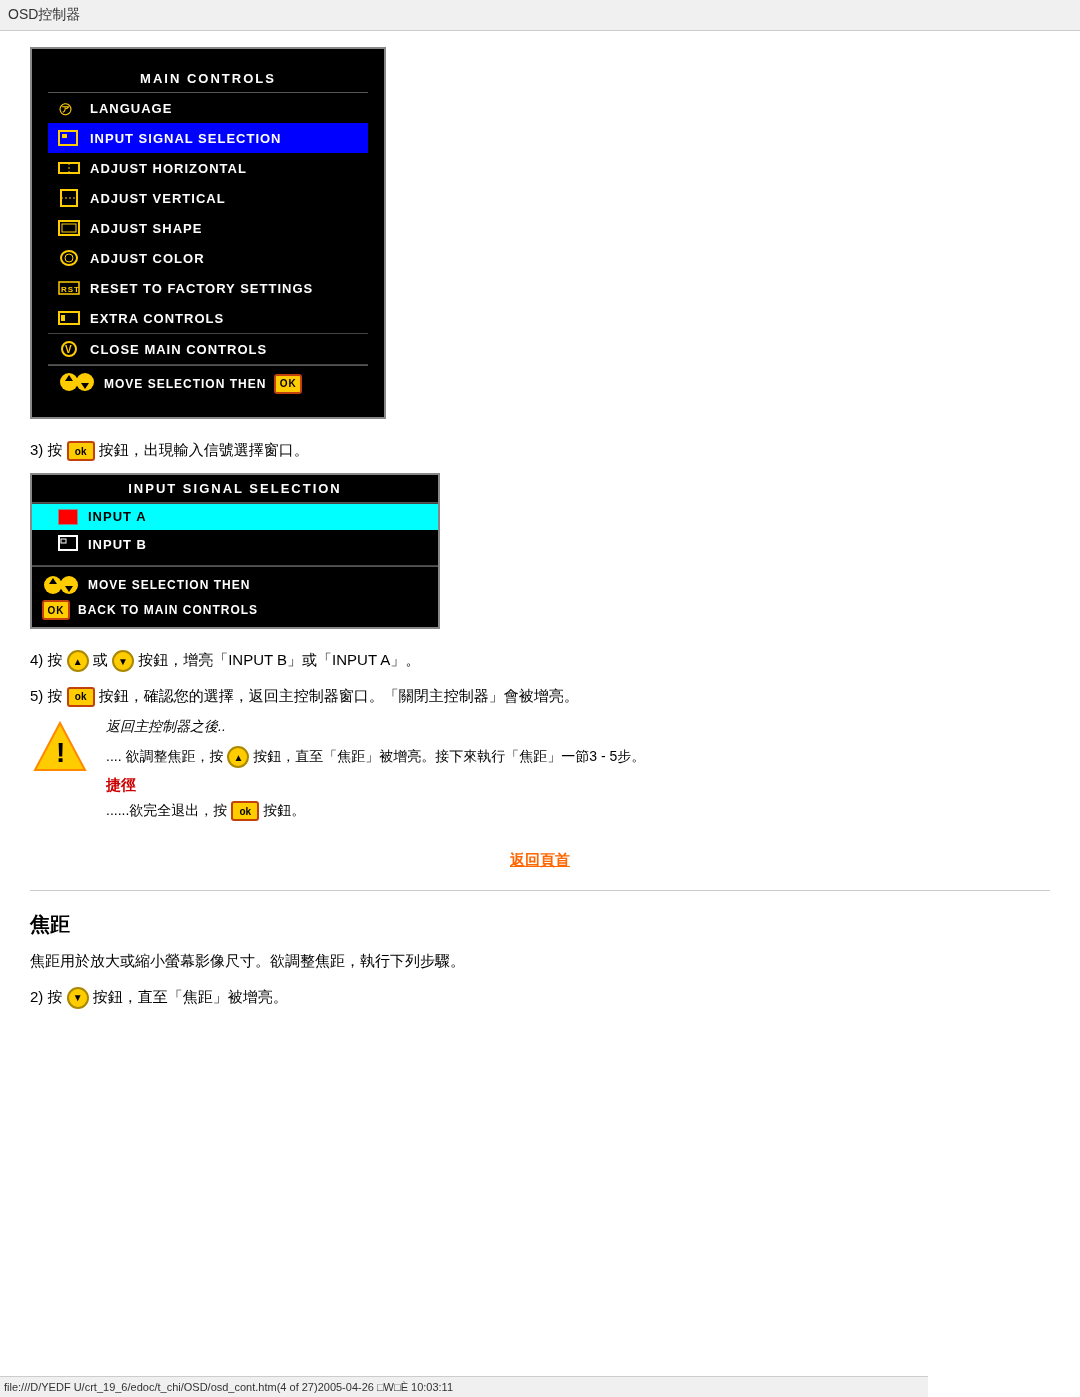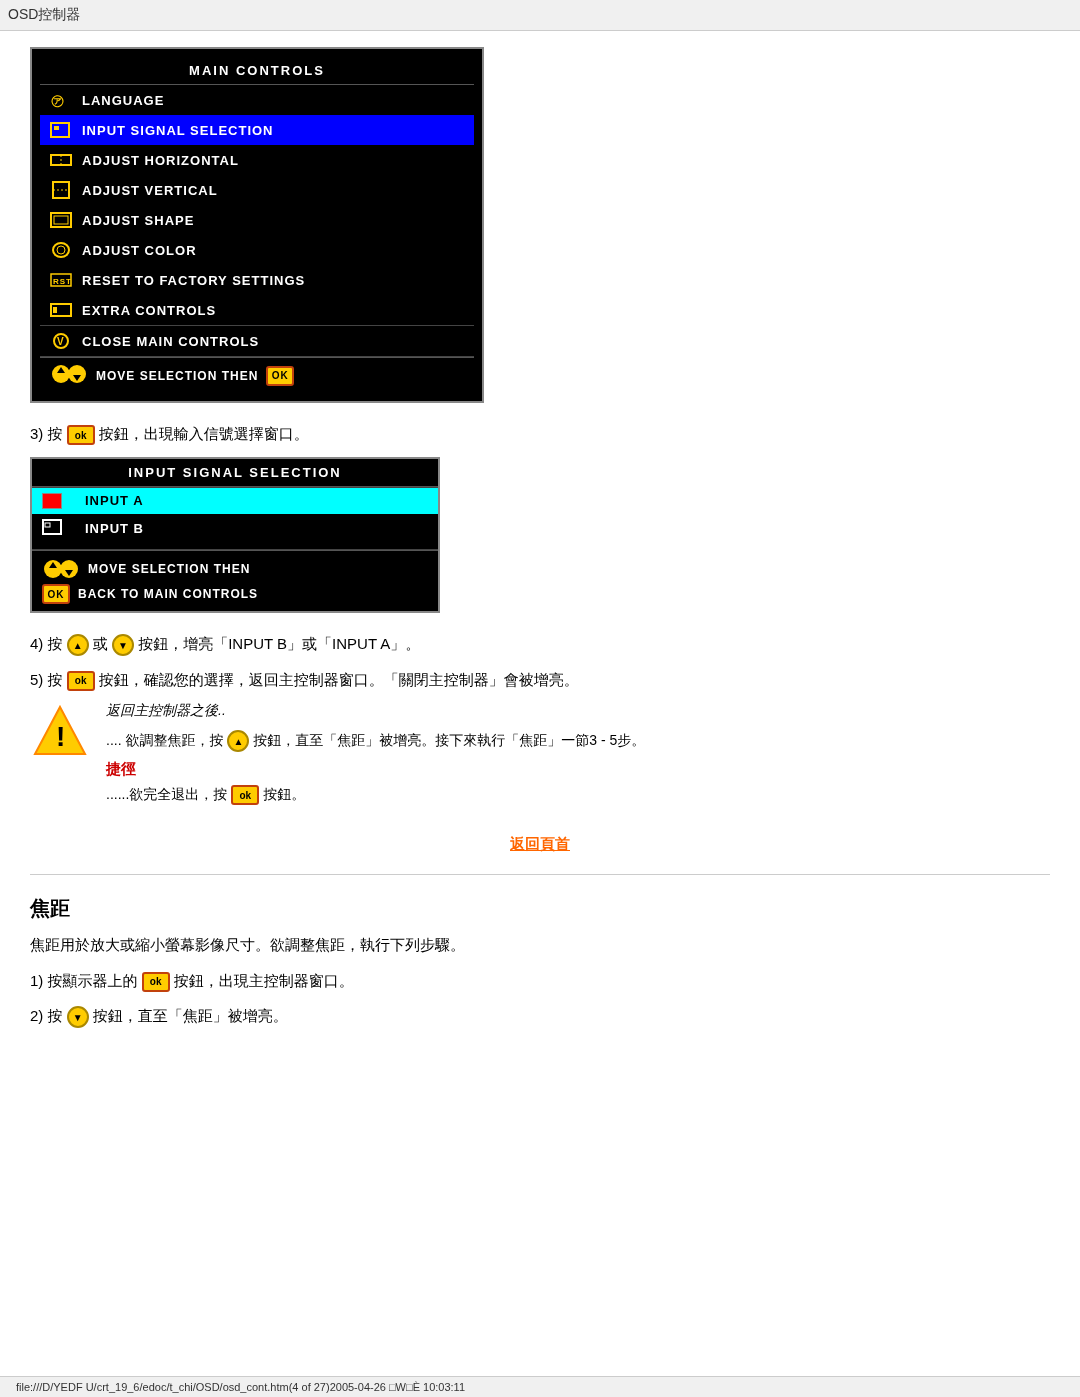--- a/index.html
+++ b/index.html
@@ -20,22 +20,22 @@
       background: #f0f0f0;
       border-bottom: 1px solid #ccc;
     }
     .main-content {
       padding: 16px 30px;
     }
     
     .osd-menu {
       background: #000;
       border: 2px solid #888;
-      width: 454px;
-      padding: 8px;
+      width: 356px;
+      padding: 16px;
       margin-bottom: 18px;
     }
     .osd-menu-title {
       background: #000;
       color: #fff;
       text-align: center;
       font-size: 13px;
       font-weight: bold;
       letter-spacing: 2px;
       padding: 6px 0;
@@ -89,26 +89,26 @@
       text-align: center;
       font-size: 13px;
       font-weight: bold;
       letter-spacing: 2px;
       padding: 6px 0;
       border-bottom: 1px solid #555;
     }
     .osd-input-item {
       display: flex;
       align-items: center;
-      padding: 5px 10px;
+      padding: 5px 26px;
       color: #fff;
       font-size: 13px;
       font-weight: bold;
       letter-spacing: 1px;
-      gap: 23px;
+      gap: 10px;
     }
     .osd-input-item.selected {
       background: cyan;
       color: #000;
     }
     .osd-input-footer {
       background: #000;
       border-top: 1px solid #555;
       padding: 5px 10px;
       color: #fff;
@@ -151,26 +151,26 @@
     }
     .section-heading {
       font-size: 20px;
       font-weight: bold;
       margin: 10px 0;
     }
     .bottom-bar {
       position: fixed;
       bottom: 0;
       left: 0;
-      width: 1080px;
+      width: 928px;
       background: #f0f0f0;
       border-top: 1px solid #ccc;
       font-size: 11px;
       color: #333;
-      padding: 4px 16px;
+      padding: 4px 4px;
     }
     .yellow-circle-up {
       display: inline-flex; align-items: center; justify-content: center;
       width: 22px; height: 22px; background: #ffcc00; border-radius: 50%;
       border: 2px solid #aa8800; vertical-align: middle; font-size: 10px; color: #000;
     }
     .yellow-circle-down {
       display: inline-flex; align-items: center; justify-content: center;
       width: 22px; height: 22px; background: #ffcc00; border-radius: 50%;
       border: 2px solid #aa8800; vertical-align: middle; font-size: 10px; color: #000;
@@ -400,25 +400,20 @@
   <div class="back-link-section">
     <a class="back-link" href="#">返回頁首</a>
   </div>
 
   <hr class="divider">
 
   <div>
     <div class="section-heading">焦距</div>
     <div class="para">焦距用於放大或縮小螢幕影像尺寸。欲調整焦距，執行下列步驟。</div>
     <div class="para">
-      <span>1) 按顯示器上的</span>
-      <span class="yellow-ok-btn">ok</span>
-      <span>按鈕，出現主控制器窗口。</span>
-    </div>
-    <div class="para">
       <span>2) 按</span>
       <span class="yellow-circle-down">▼</span>
       <span>按鈕，直至「焦距」被增亮。</span>
     </div>
   </div>
 
 </div>
 
 <div class="bottom-bar">
   <span>file:///D/YEDF U/crt_19_6/edoc/t_chi/OSD/osd_cont.htm(4 of 27)2005-04-26  □W□È  10:03:11</span>

